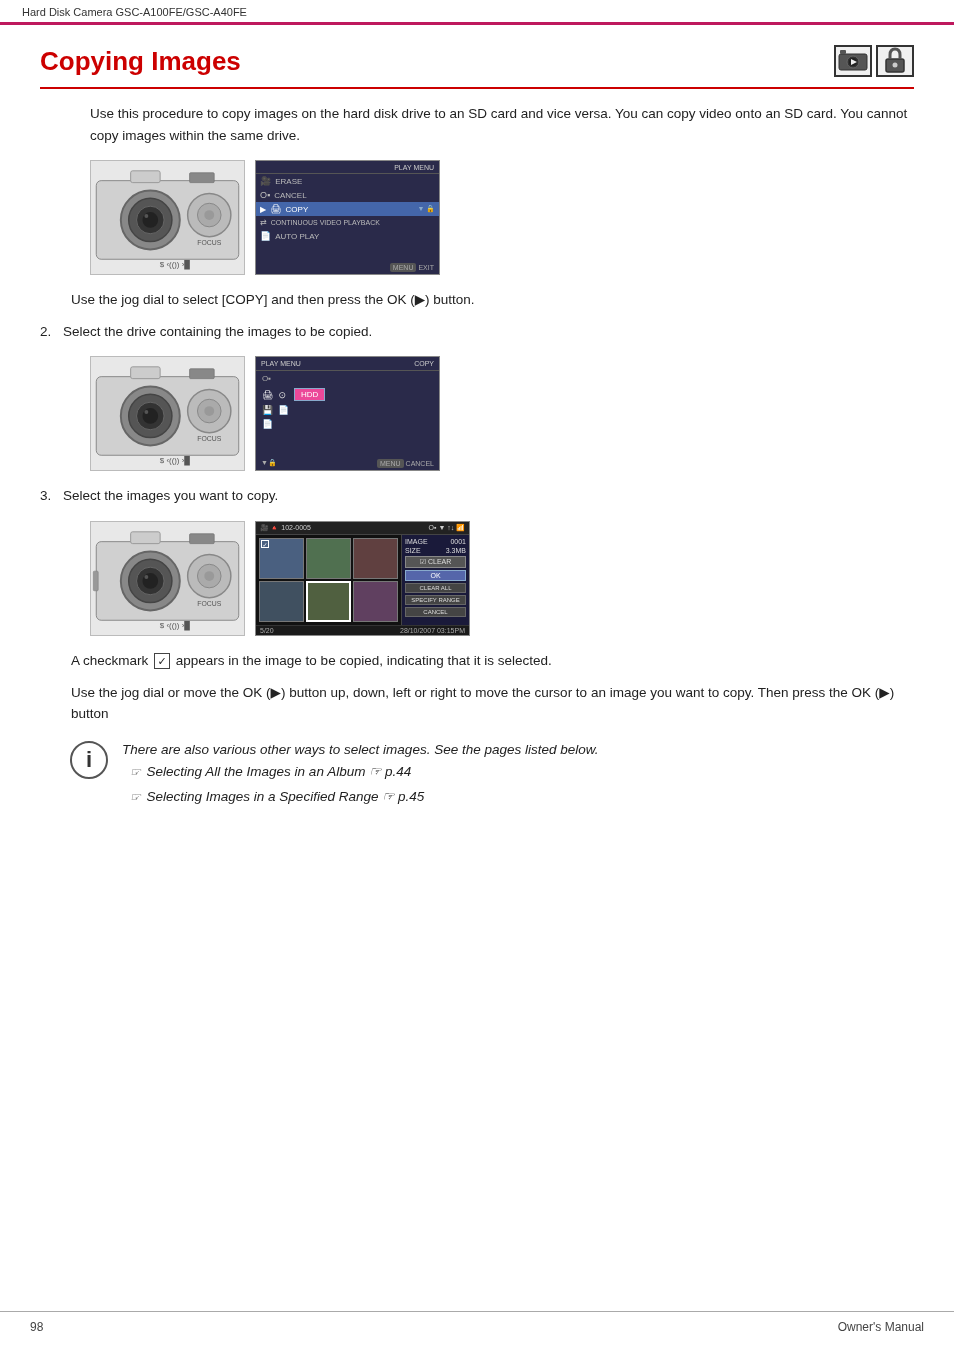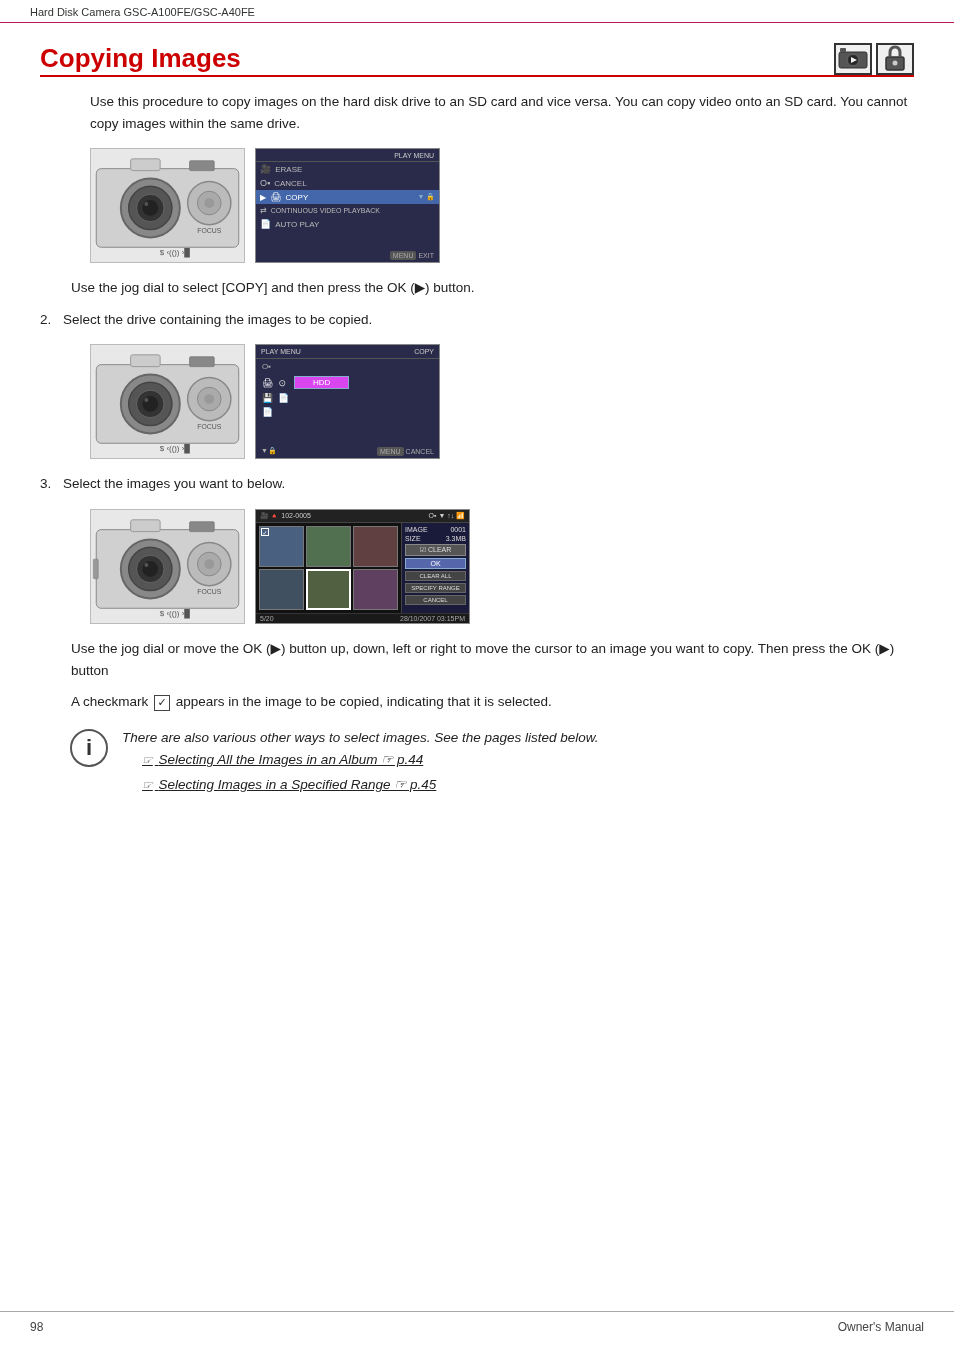--- a/index.html
+++ b/index.html
@@ -8,42 +8,42 @@
       min-height: 1352px;
       background: #fff;
       font-family: Arial, Helvetica, sans-serif;
       font-size: 14px;
       color: #222;
       position: relative;
     }
 
     
     .top-bar {
-      border-bottom: 1px solid #be185d;
-      padding: 6px 30px 4px 30px;
+      border-bottom: 3px solid #be185d;
+      padding: 6px 30px 4px 22px;
       font-size: 11px;
       color: #333;
     }
 
     
     .content {
       padding: 20px 40px 60px 40px;
     }
 
     
     .page-title {
       color: #cc0000;
       font-size: 26px;
       font-weight: bold;
       margin-bottom: 14px;
       border-bottom: 2px solid #cc0000;
-      padding-bottom: 0;
+      padding-bottom: 10px;
       display: flex;
       justify-content: space-between;
-      align-items: flex-start;
+      align-items: flex-end;
     }
 
     .title-icons {
       display: flex;
       gap: 4px;
       align-items: center;
     }
 
     .title-icon-box {
       border: 2px solid #333;
@@ -181,24 +181,23 @@
       line-height: 1.6;
     }
 
     .info-content em {
       font-style: italic;
     }
 
     .info-link {
       display: block;
       font-style: italic;
-      margin-left: 20px;
+      margin-left: 8px;
       line-height: 1.8;
       font-size: 13.5px;
-      text-decoration: underline;
     }
 
     .arrow-link {
       font-size: 12px;
       margin-right: 2px;
     }
 
     
     .footer {
       position: absolute;
@@ -351,21 +350,21 @@
       <div style="display:flex; justify-content:space-between; padding:3px 5px; font-size:7px; color:#ccc; border-bottom:1px solid #555;">
         <span>PLAY MENU</span>
         <span>COPY</span>
       </div>
       <div style="font-size:8px; color:#aaa; padding:3px 6px;">
         <span>O▪</span>
       </div>
       <div style="display:flex; align-items:center; padding:2px 6px; font-size:8px; color:#fff;">
         <span style="font-size:9px; margin-right:5px;">🖨</span>
         <span style="font-size:9px; color:#ddd; margin-right:8px;">⊙</span>
-        <span style="background:#d946ef; padding:1px 18px; font-size:8px; color:#fff; border:1px solid #88aacc;">HDD</span>
+        <span style="background:#ec4899; padding:1px 6px; font-size:8px; color:#fff; border:1px solid #88aacc;">HDD</span>
       </div>
       <div style="display:flex; align-items:center; padding:2px 6px; font-size:8px; color:#bbb;">
         <span style="font-size:9px; margin-right:5px;">💾</span>
         <span style="font-size:9px; margin-right:8px;">📄</span>
       </div>
       <div style="display:flex; align-items:center; padding:2px 6px; font-size:8px; color:#bbb;">
         <span style="font-size:9px; margin-right:5px;">📄</span>
       </div>
       <div style="position:absolute; bottom:3px; right:5px; font-size:7px; color:#aaa;">
         <span style="background:#555; padding:1px 3px; border-radius:2px;">MENU</span>
@@ -373,21 +372,21 @@
       </div>
       <div style="position:absolute; bottom:3px; left:5px; font-size:7px; color:#aaa;">
         <span>▼🔒</span>
       </div>
     </div>
   </div>
 
 
   <div class="step">
     <span class="step-number">3.</span>
-    <span>Select the images you want to below.</span>
+    <span>Select the images you want to copy.</span>
   </div>
 
   <div class="figure-row">
 
     <div class="camera-diagram">
       <svg viewBox="0 0 155 115" width="155" height="115">
         <rect x="5" y="20" width="145" height="80" rx="5" class="camera-body"></rect>
         <circle cx="60" cy="60" r="30" fill="#888" stroke="#666" stroke-width="2"></circle>
         <circle cx="60" cy="60" r="22" fill="#555" stroke="#444" stroke-width="1.5"></circle>
         <circle cx="60" cy="60" r="14" fill="#333" stroke="#666" stroke-width="1"></circle>
@@ -443,25 +442,25 @@
       </div>
 
       <div style="display:flex; justify-content:space-between; padding:1px 4px; background:#1a1a1a; font-size:7px; color:#aaa; border-top:1px solid #333;">
         <span>5/20</span>
         <span>28/10/2007 03:15PM</span>
       </div>
     </div>
   </div>
 
   <div class="para">
+    A checkmark <span class="checkmark-box">✓</span> appears in the image to be copied, indicating that it is selected.
+  </div>
+
+  <div class="para">
     <span>Use the jog dial or move the OK (▶) button up, down, left or right to move the cursor to an image you want to copy. Then press the OK (▶) button</span>
-  </div>
-
-  <div class="para">
-    A checkmark <span class="checkmark-box">✓</span> appears in the image to be copied, indicating that it is selected.
   </div>
 
 
   <div class="info-box">
     <div class="info-icon">
       <span>i</span>
     </div>
     <div class="info-content">
       <em>There are also various other ways to select images. See the pages listed below.</em>
       <br>

